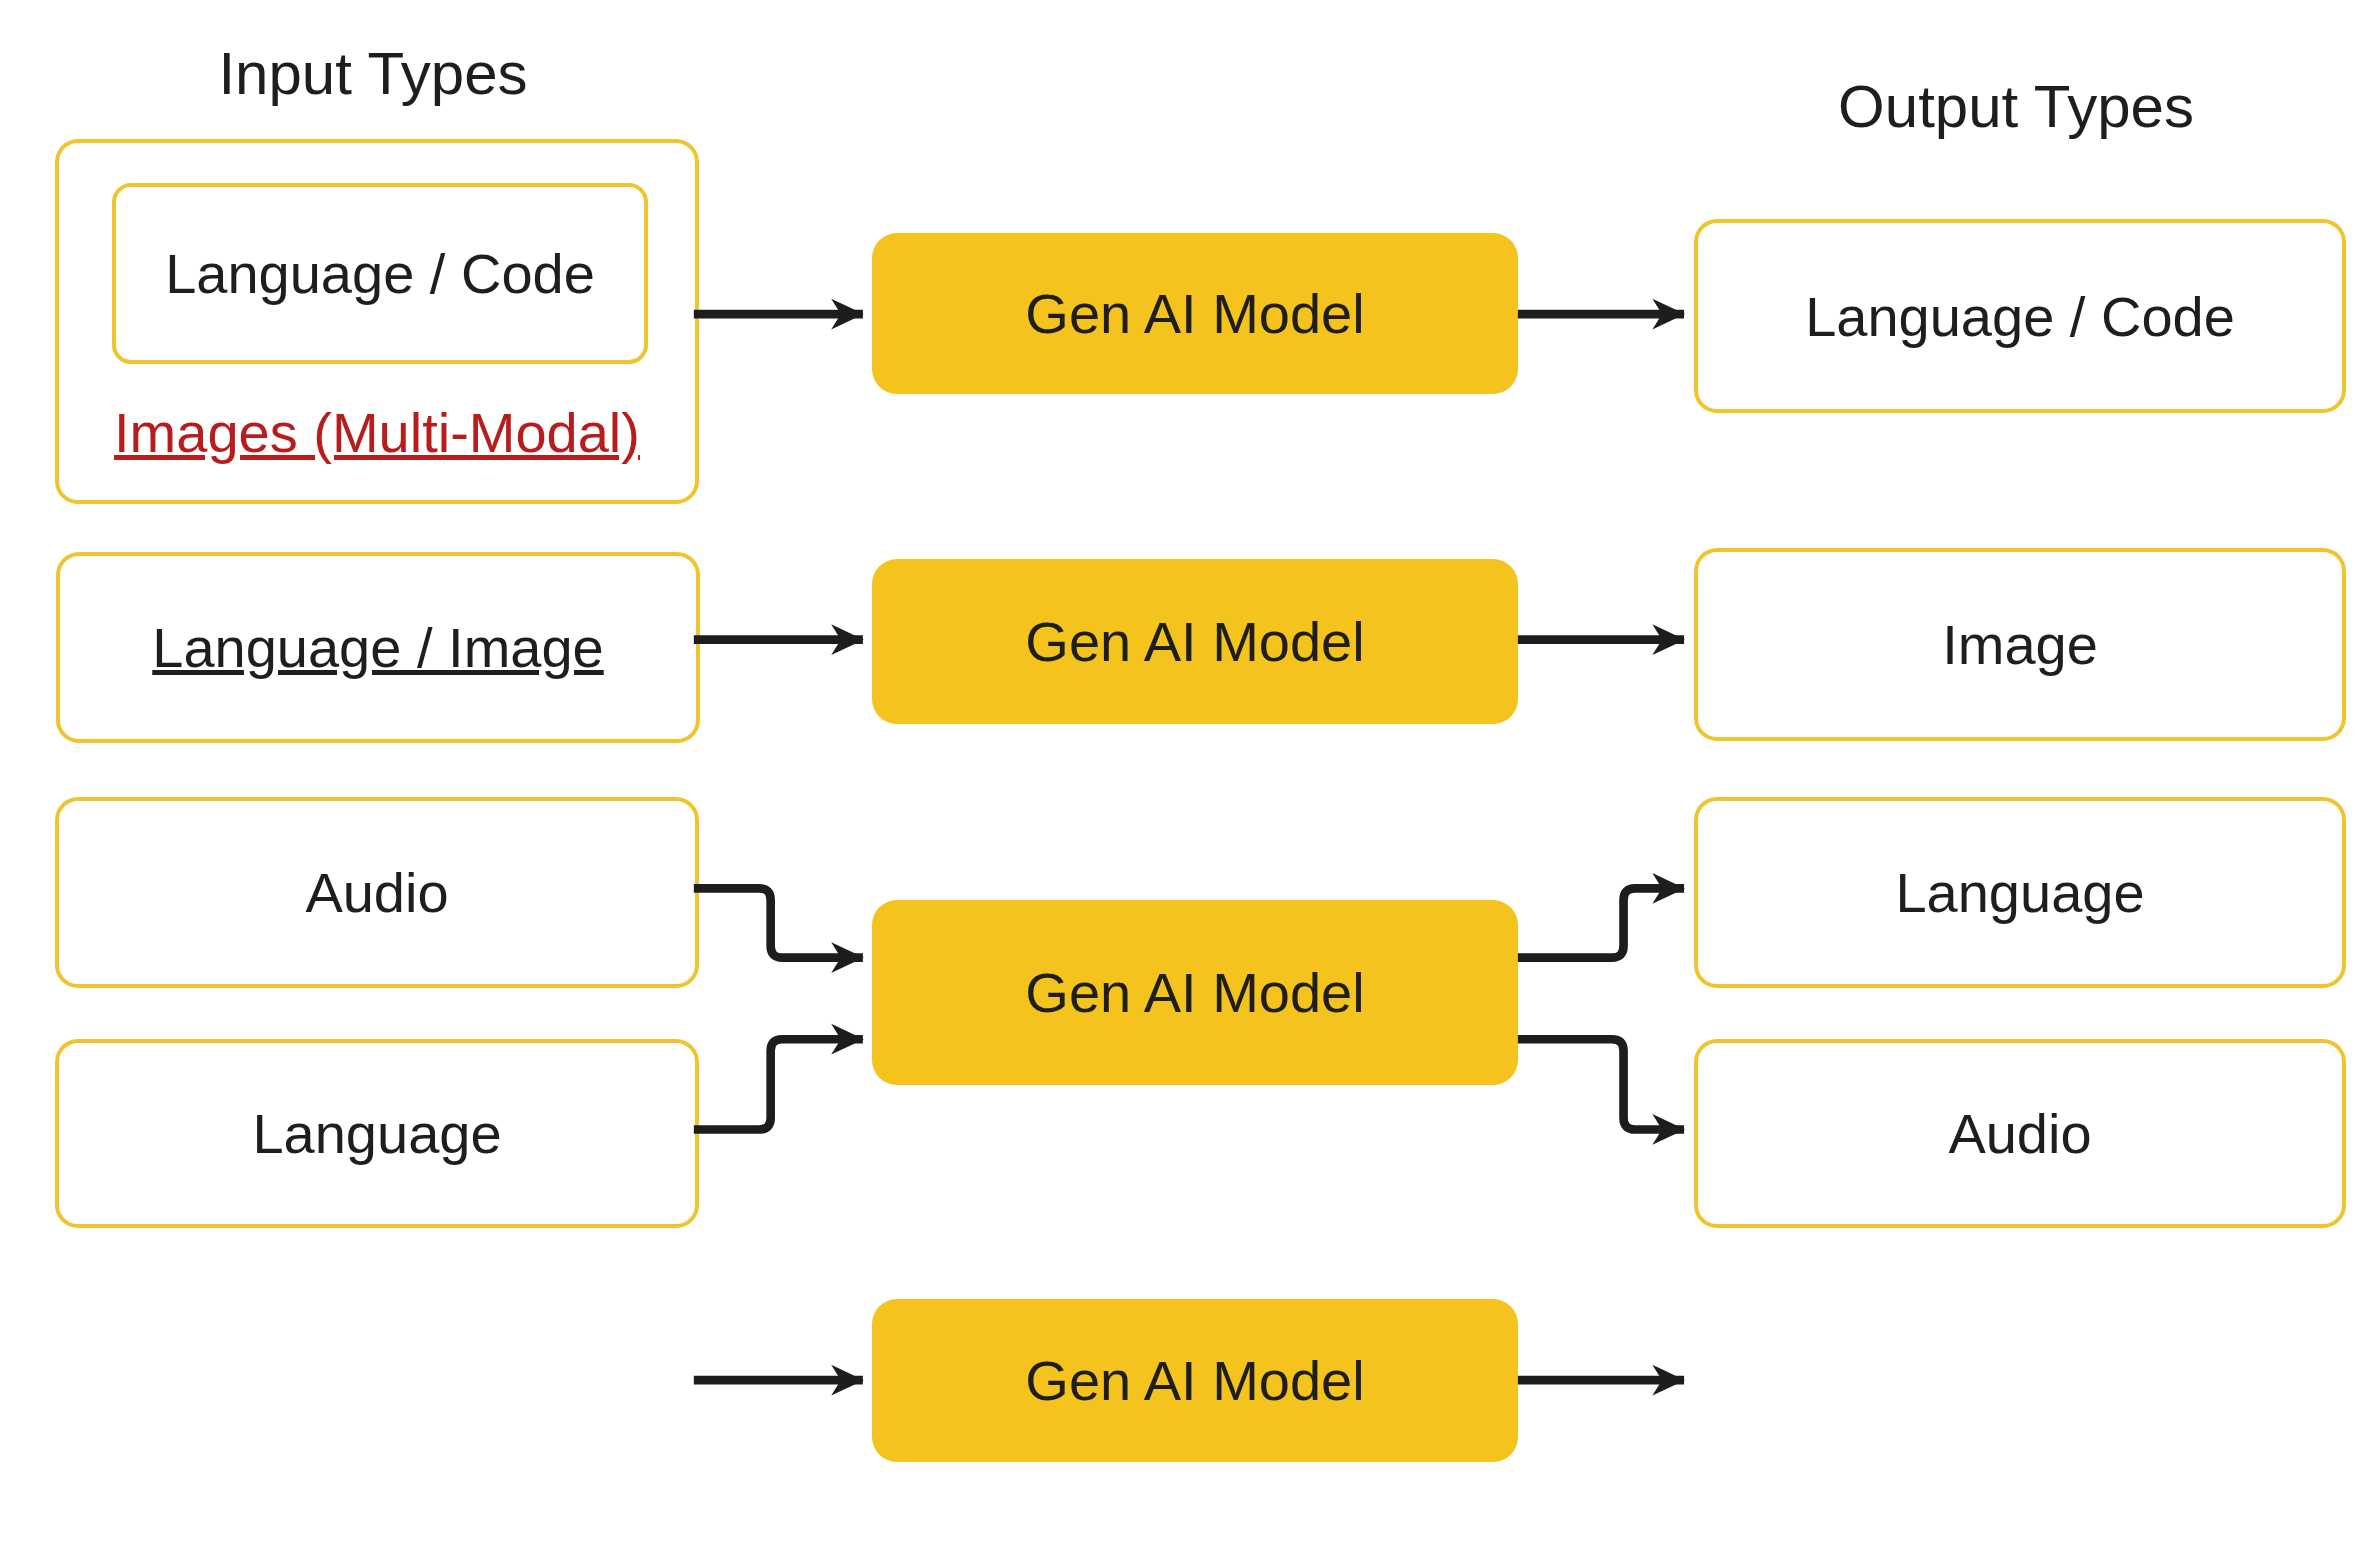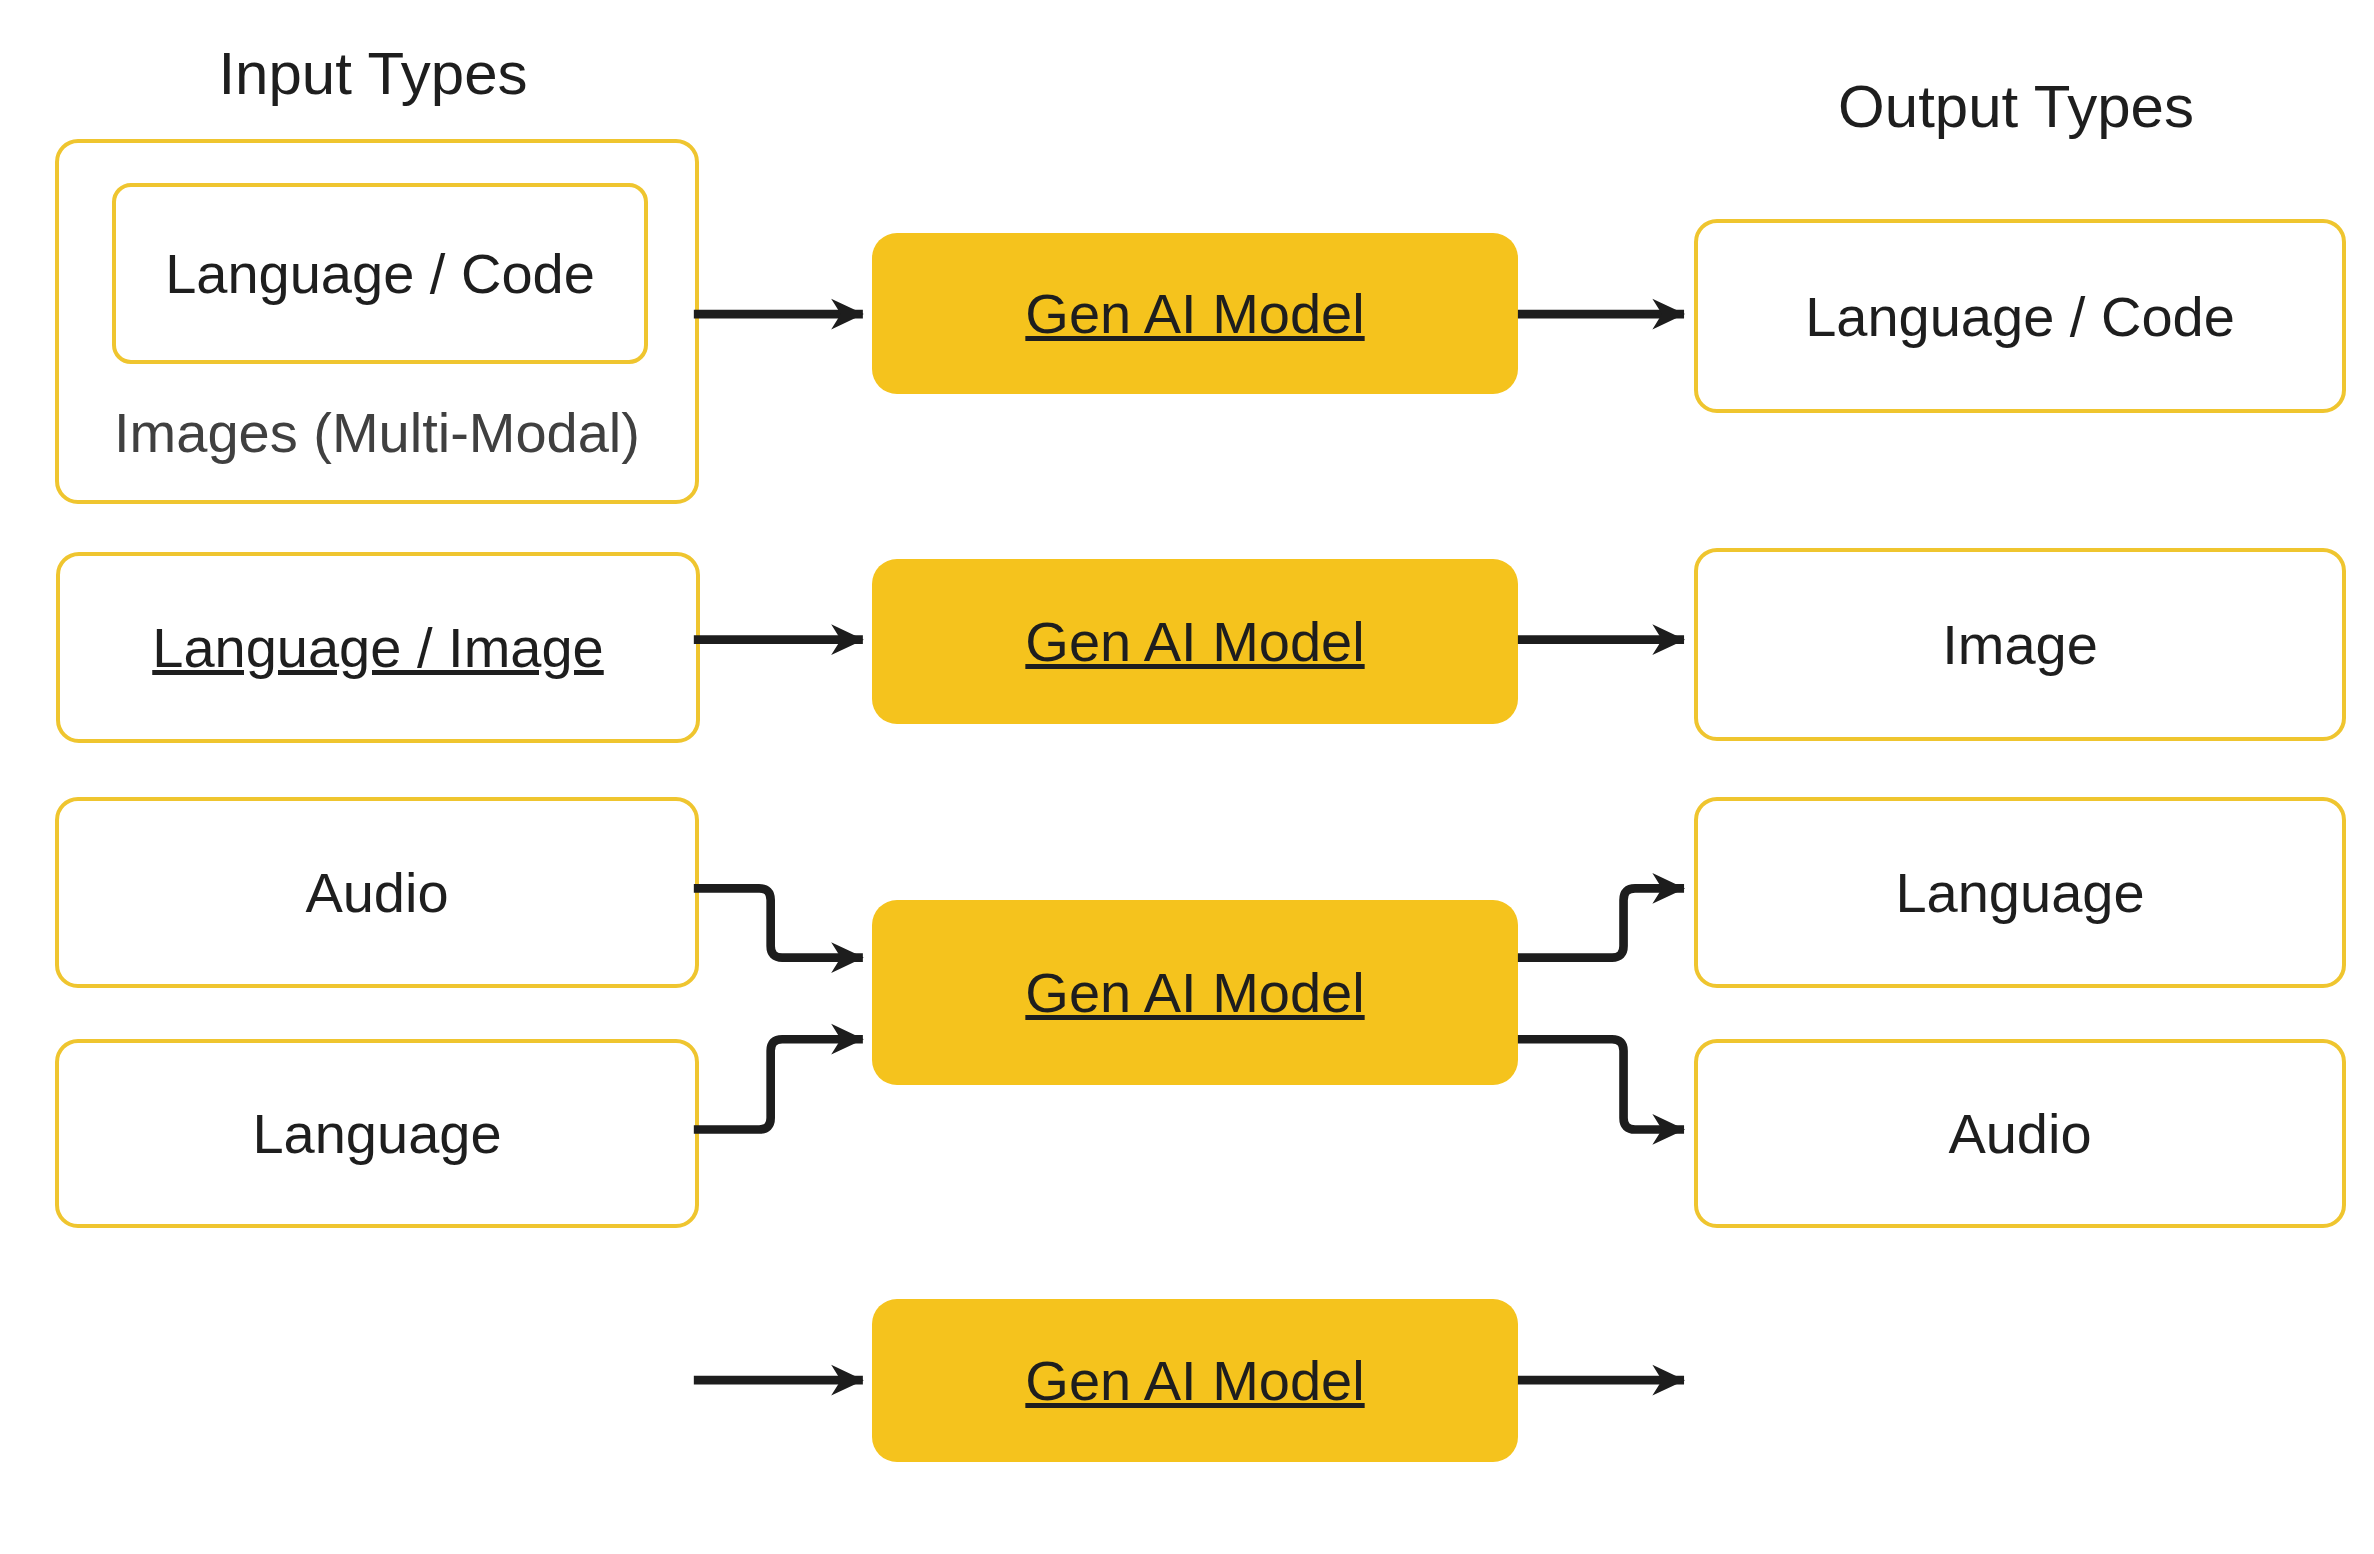--- a/index.html
+++ b/index.html
@@ -14,25 +14,25 @@
   .node {
     position:absolute; background:#FFFFFF; border:4.8px solid #EFC52F; border-radius:23px;
     display:flex; align-items:center; justify-content:center;
     font-size:56px; font-weight:400; text-align:center;
   }
   .node.inner { border-radius:19px; }
   .node.group { display:block; }
   .model {
     position:absolute; background:#F5C31D; border:none; border-radius:25px;
     display:flex; align-items:center; justify-content:center;
-    font-size:56px; font-weight:400; text-align:center; color:#1E1E1E;text-decoration:underline;
+    font-size:56px; font-weight:400; text-align:center; color:#1E1E1E;
   }
   .caption {
     position:absolute; left:0; right:0; top:257px; text-align:center;
-    font-size:56px; font-weight:400; color:#404040;
+    font-size:56px; font-weight:400; color:#b91c1c;text-decoration:underline;
   }
   svg.wires { position:absolute; left:0; top:0; width:2375px; height:1554px; pointer-events:none; }
   path.wire { fill:none; stroke:#1D1D1D; stroke-width:9; stroke-linecap:butt; }
 </style>
 </head>
 <body>
 
 <div class="canvas">
 
   <div class="title" style="left:55px; top:38px; width:636px;">Input Types</div>

